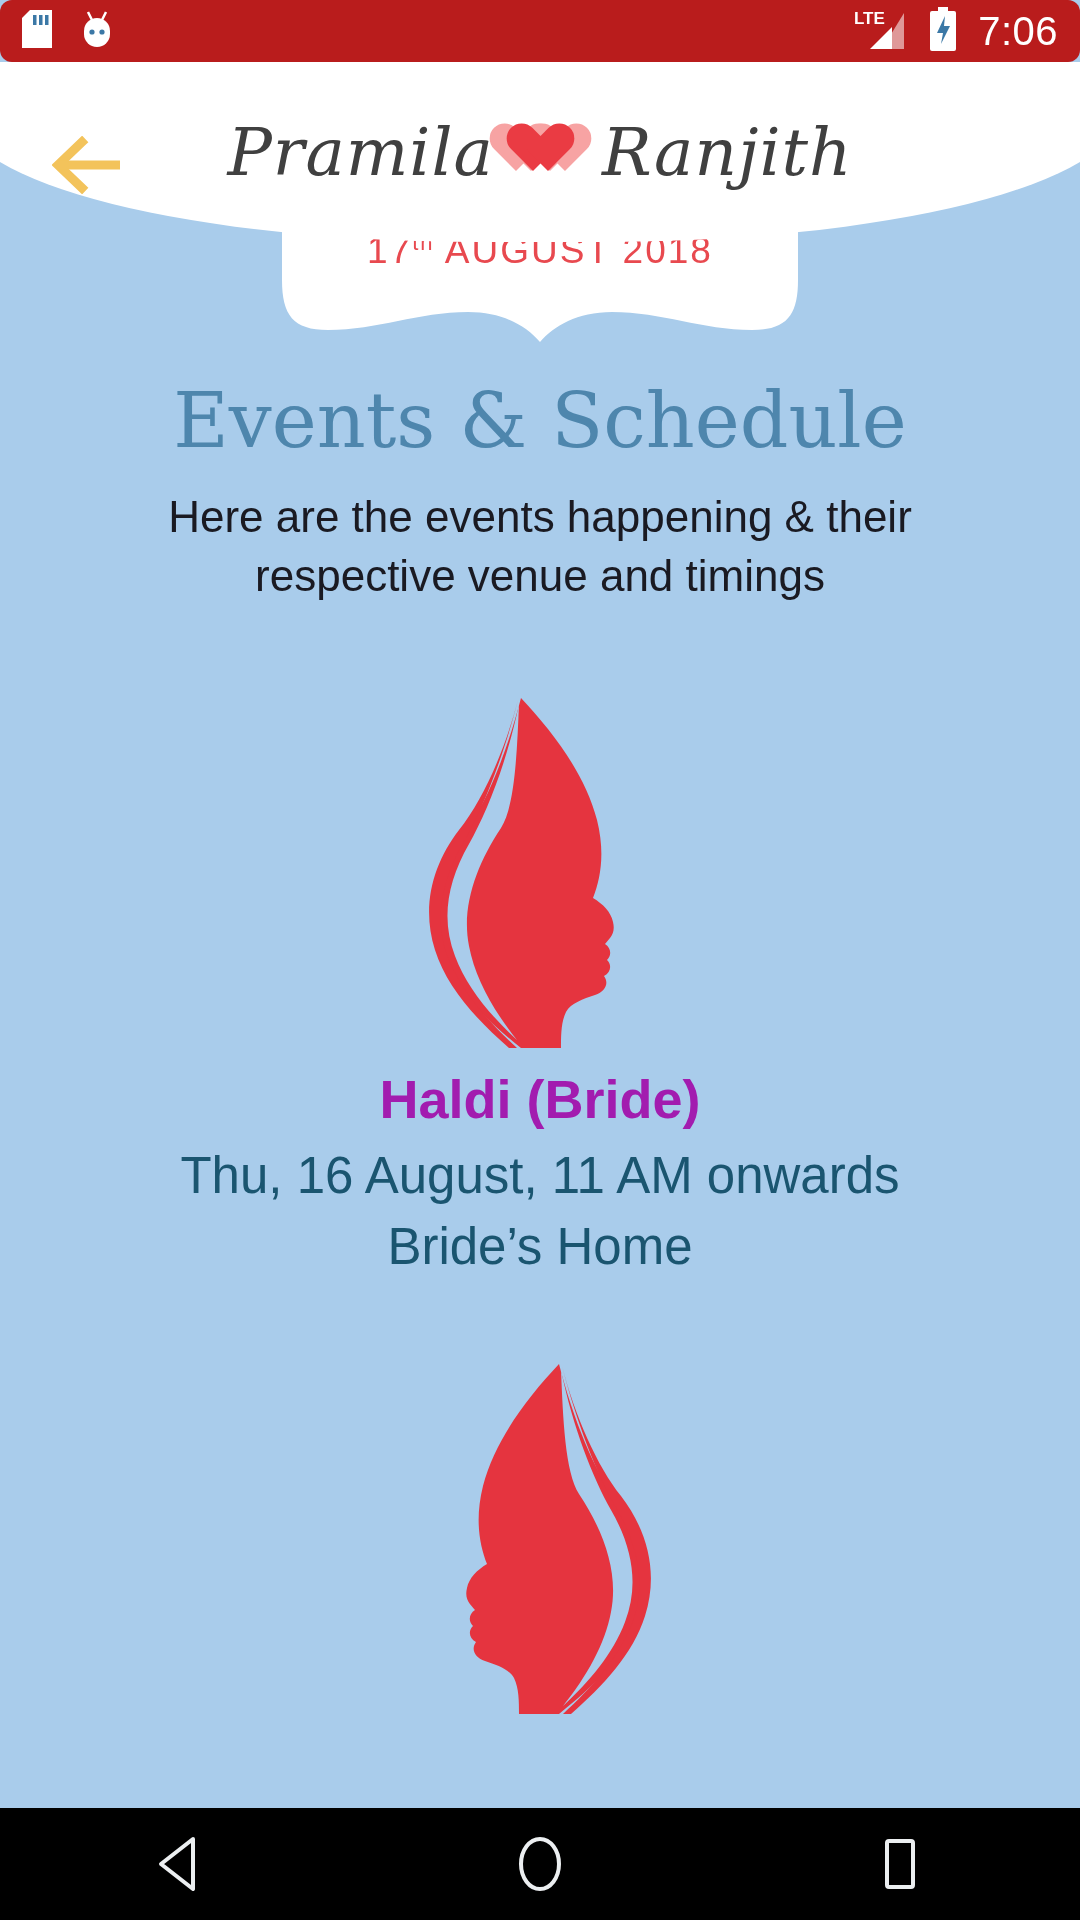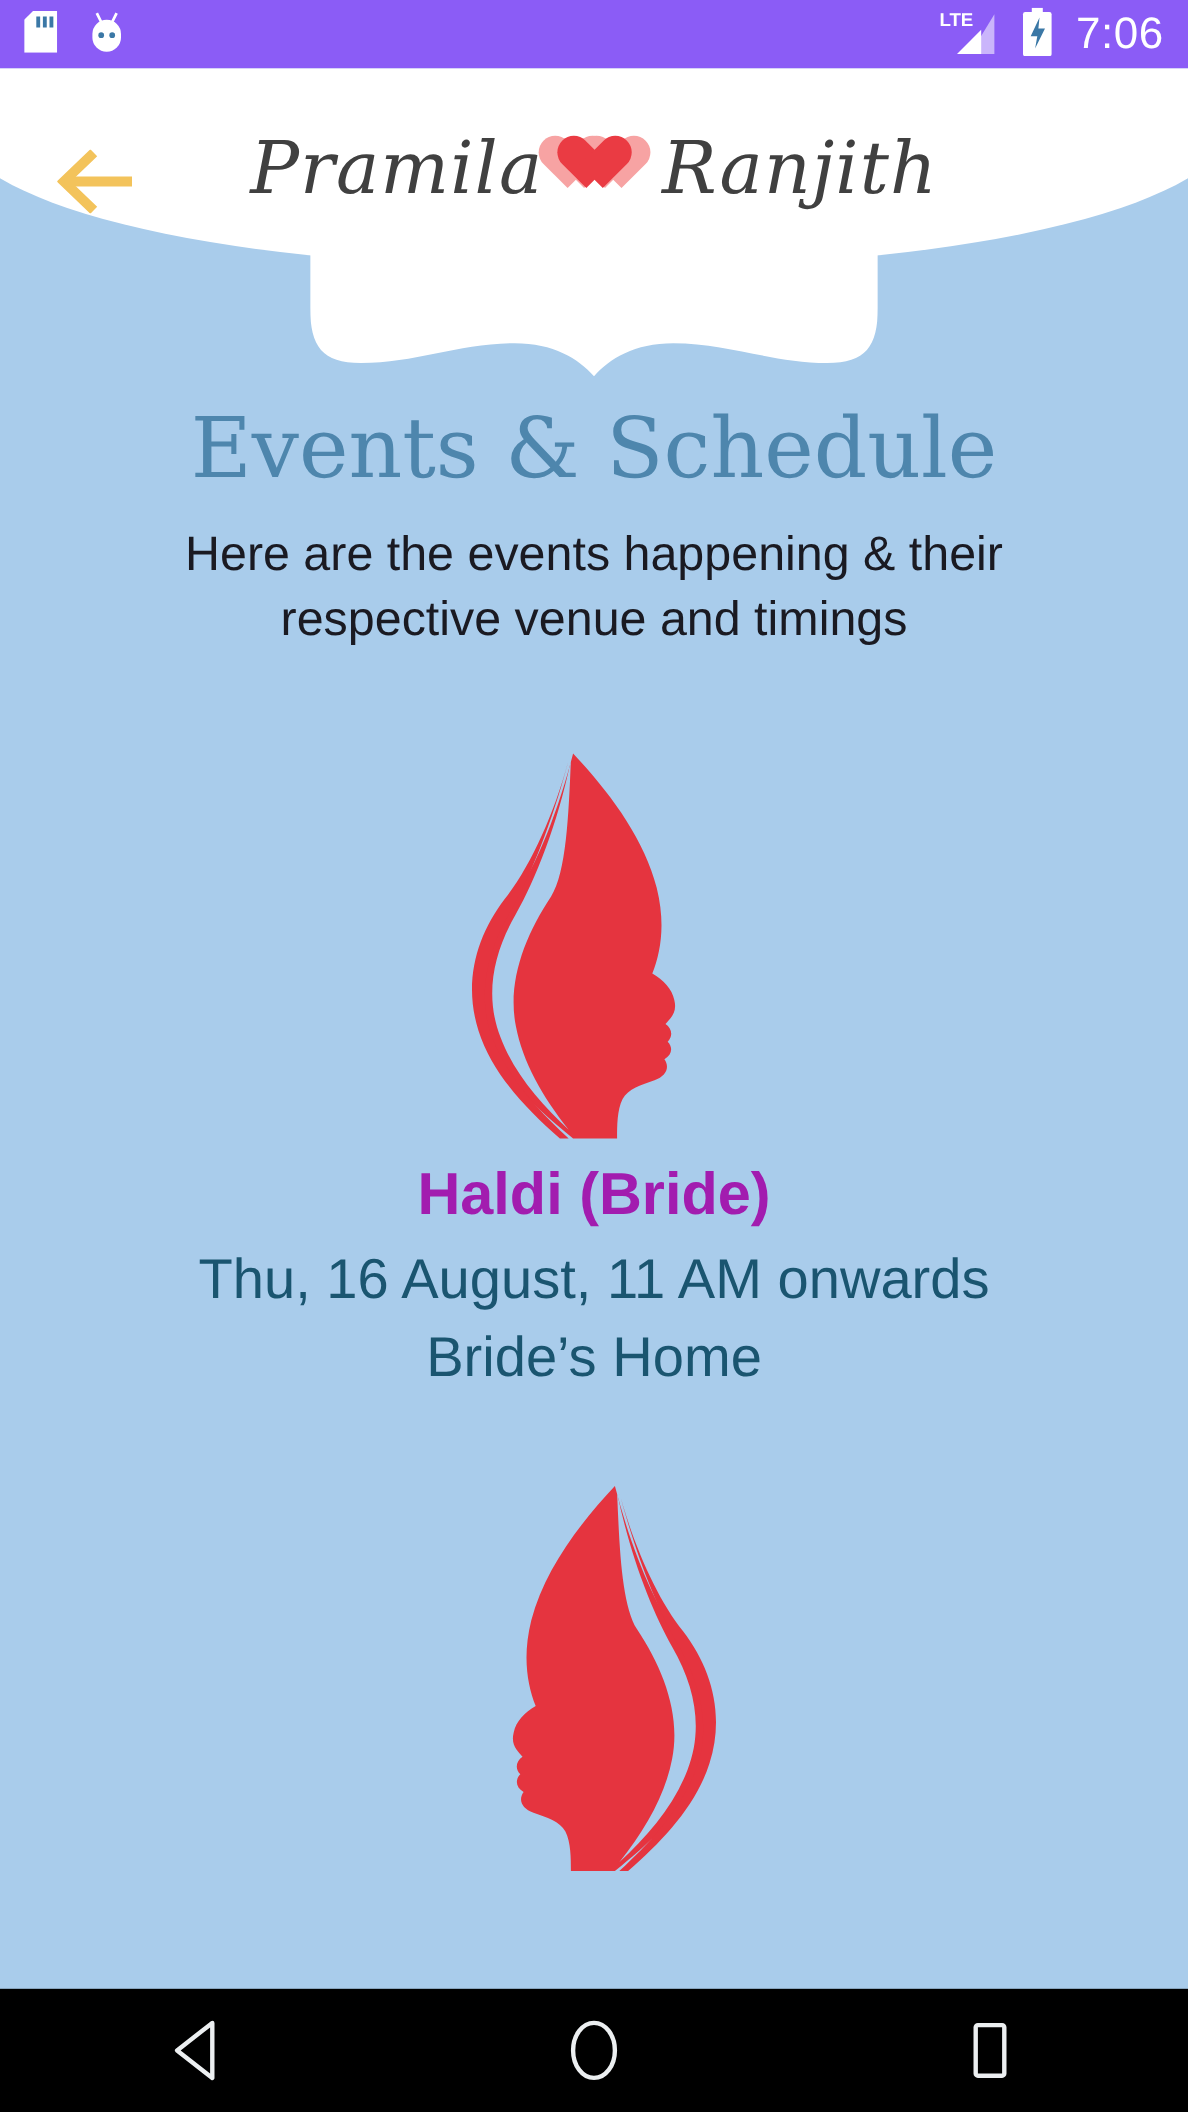--- a/index.html
+++ b/index.html
@@ -6,22 +6,22 @@
   html, body { width:1080px; height:1920px; overflow:hidden; }
   body {
     background:#a9cceb;
     font-family:"Liberation Sans", sans-serif;
     position:relative;
   }
 
   
   .statusbar{
     position:absolute; top:0; left:0; width:1080px; height:62px;
-    background:#8b5cf6; display:flex; align-items:center;
-    padding:0 22px 0 22px; z-index:40;
+    background:#b91c1c; display:flex; align-items:center;
+    padding:0 22px 0 22px; z-index:40;border-radius:12px;
   }
   .sb-left{display:flex; align-items:center; gap:28px;}
   .sb-right{margin-left:auto; display:flex; align-items:center; gap:20px;}
   .sb-clock{
     color:#fff; font-size:40px; font-weight:400; letter-spacing:0.5px;
     font-family:"Liberation Sans", sans-serif; line-height:1;
   }
 
   
   .header-card{
@@ -68,21 +68,21 @@
   .ribbon svg{ display:block; width:100%; height:100%; }
   .ribbon-date{
     position:absolute; top:50px; left:0; width:516px; text-align:center;
     color:#e8494f; font-size:37px; letter-spacing:2px; z-index:16;
     font-family:"Liberation Sans", sans-serif; font-weight:400;
   }
   .ribbon-date sup{ font-size:22px; }
 
   
   .content{
-    position:absolute; top:368px; left:0; width:1080px; z-index:10;
+    position:absolute; top:381px; left:0; width:1080px; z-index:10;
     text-align:center;
   }
   .page-title{
     font-family:"DejaVu Serif", serif;
     font-size:76px; color:#4e86ad; font-weight:400; line-height:1.05;
     letter-spacing:0px;
   }
   .page-subtitle{
     margin-top:26px; font-size:44px; color:#1a1a22; line-height:1.35;
     font-family:"Liberation Sans", sans-serif; font-weight:400;
@@ -179,20 +179,21 @@
 <div class="ribbon">
   <svg viewBox="0 0 516 190" preserveAspectRatio="none">
     <path d="M0,0 H516 V100
              C516,135 505,150 470,150
              C420,150 380,132 330,132
              C295,132 272,146 258,162
              C244,146 221,132 186,132
              C136,132 96,150 46,150
              C11,150 0,135 0,100 Z" fill="#ffffff"></path>
   </svg>
+  <div class="ribbon-date"><span>17</span><sup>th</sup><span> AUGUST 2018</span></div>
 </div>
 
 <div class="content">
   <div class="page-title">Events &amp; Schedule</div>
   <div class="page-subtitle">Here are the events happening &amp; their respective venue and timings</div>
 
   <div class="events">
 
     <div class="event">
       <svg class="event-icon" viewBox="0 0 230 365">

